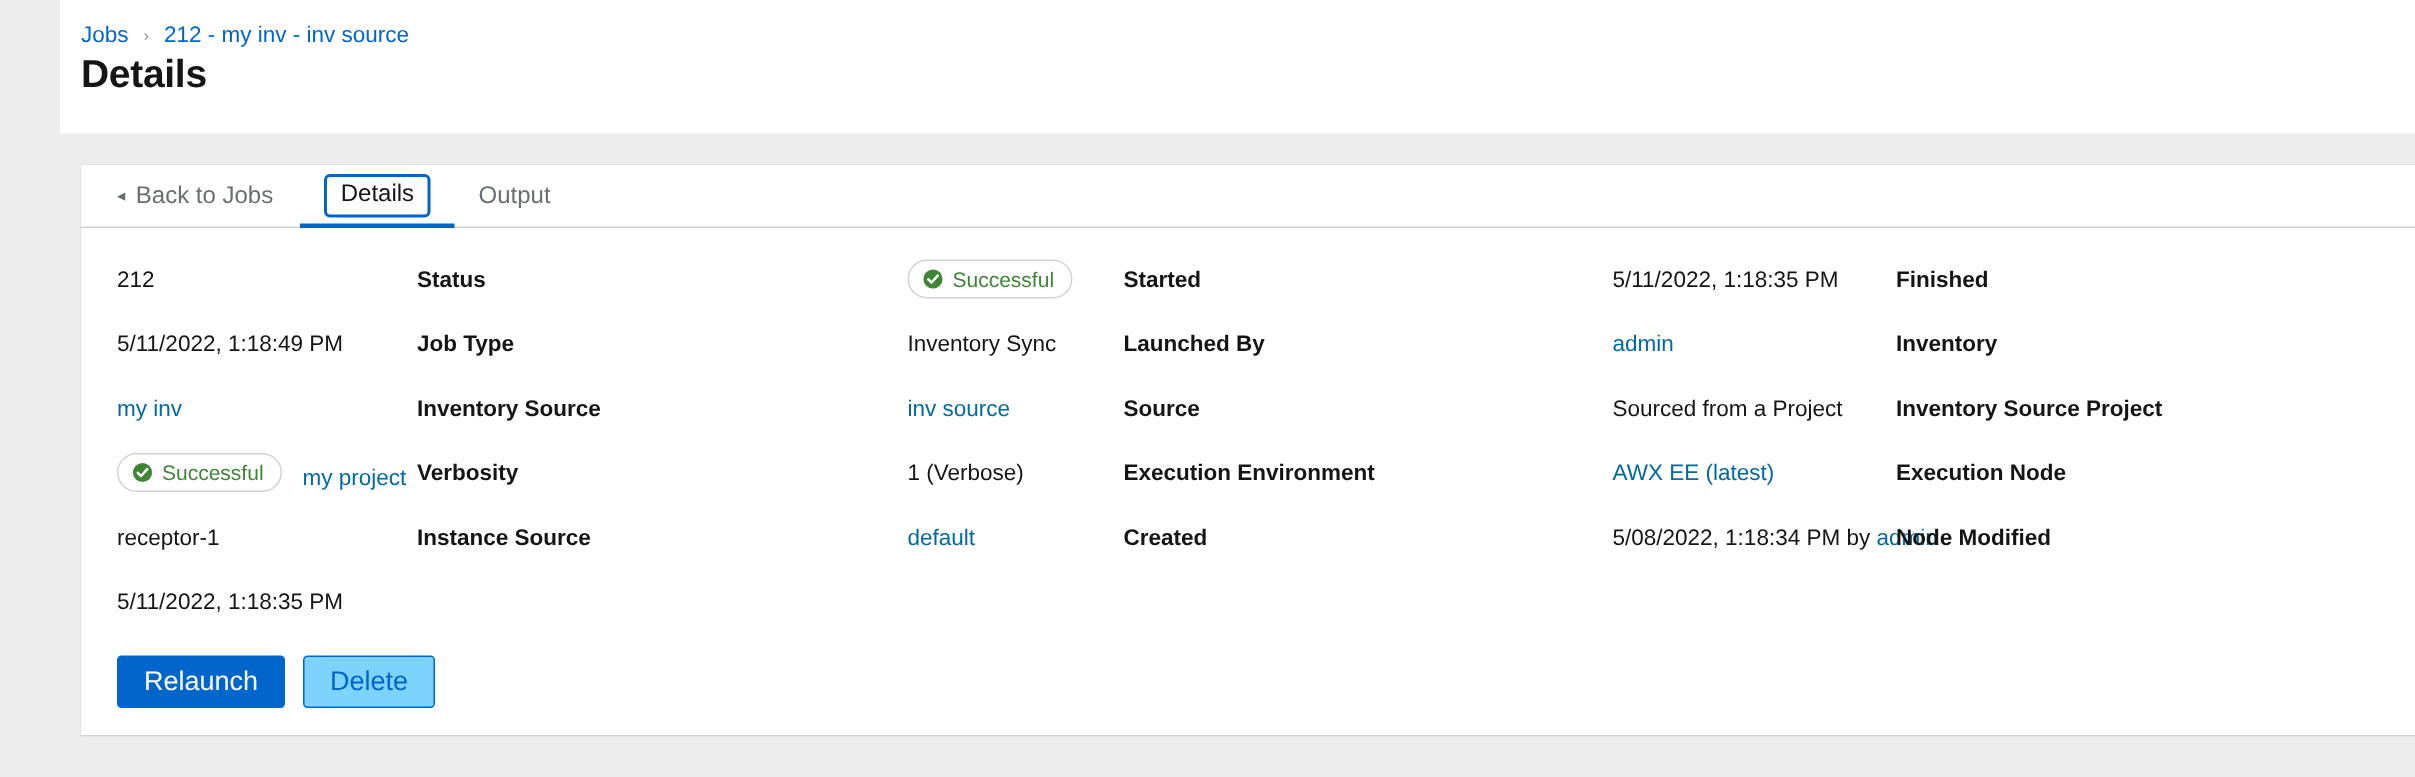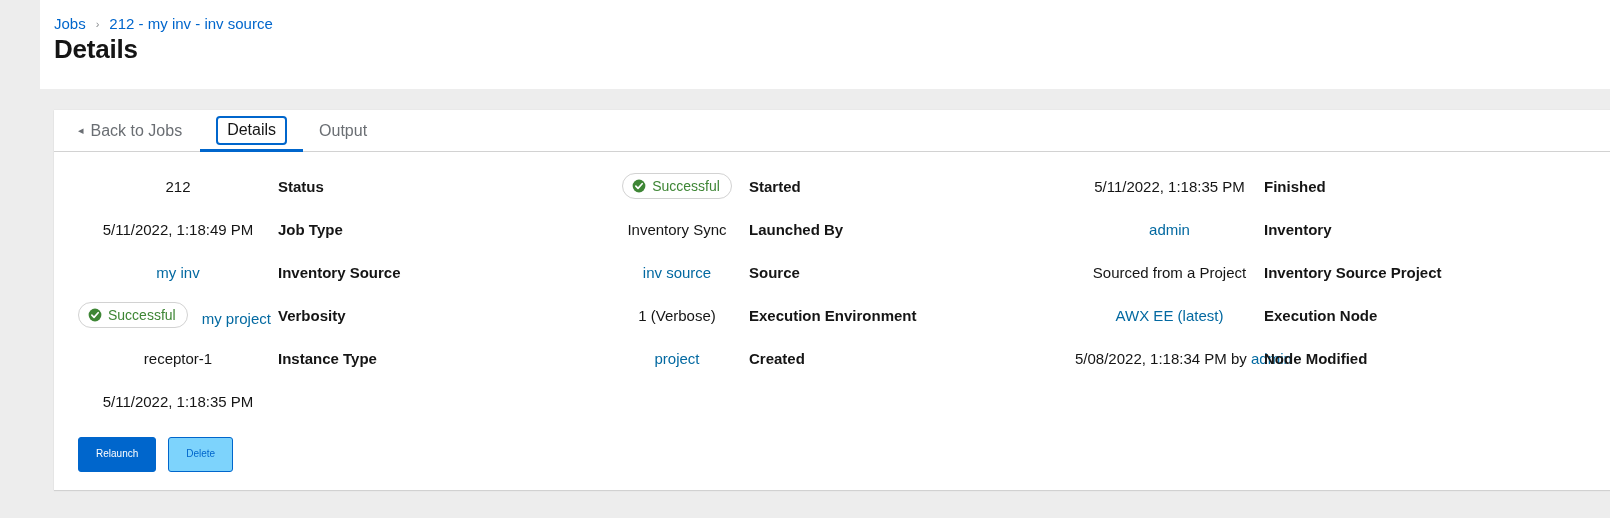--- a/index.html
+++ b/index.html
@@ -106,21 +106,20 @@
   }
   .lbl {
     font-size: 15px; font-weight: bold; color: #151515;
     height: 43px; line-height: 21px; padding-top: 2px;
     white-space: nowrap;
   }
   .val {
     font-size: 15px; color: #151515;
     height: 43px; line-height: 21px; padding-top: 2px;
     white-space: nowrap;
-    text-align: center;
   }
   a.link { color: #0369a1; text-decoration: none; cursor: pointer; }
 
   
   .status-pill {
     display: inline-flex; align-items: center; gap: 6px;
     border: 1px solid #d2d2d2; border-radius: 20px;
     background: #fff;
     padding: 3px 11px 3px 9px;
     position: relative; top: -3px;
@@ -131,21 +130,21 @@
   .pill-row { display: flex; align-items: center; gap: 14px; }
   .check-icon { display: block; }
 
   
   .btn-row {
     display: flex; gap: 12px;
     padding: 5px 0 0 24px;
   }
   .btn {
     font-family: "Liberation Sans", sans-serif;
-    font-size: 10px; line-height: 18px;
+    font-size: 18px; line-height: 18px;
     padding: 7px 17px 8px 17px;
     border-radius: 3px; cursor: pointer;
   }
   .btn-primary {
     background: #06c; color: #fff; border: 1px solid #06c;
   }
   .btn-secondary {
     background: #7dd3fc; color: #06c; border: 1px solid #06c;
   }
 </style>
@@ -249,23 +248,23 @@
         <div class="val">1 (Verbose)</div>
 
         <div class="lbl">Execution Environment</div>
         <div class="val">
           <a class="link" href="#">AWX EE (latest)</a>
         </div>
 
         <div class="lbl">Execution Node</div>
         <div class="val">receptor-1</div>
 
-        <div class="lbl">Instance Type</div>
-        <div class="val">
-          <a class="link" href="#">project</a>
+        <div class="lbl">Instance Source</div>
+        <div class="val">
+          <a class="link" href="#">default</a>
         </div>
 
         <div class="lbl">Created</div>
         <div class="val">
           <span>5/08/2022, 1:18:34 PM by </span><a class="link" href="#">admin</a>
         </div>
 
         <div class="lbl">Node Modified</div>
         <div class="val">5/11/2022, 1:18:35 PM</div>
         <div class="lbl"></div>

